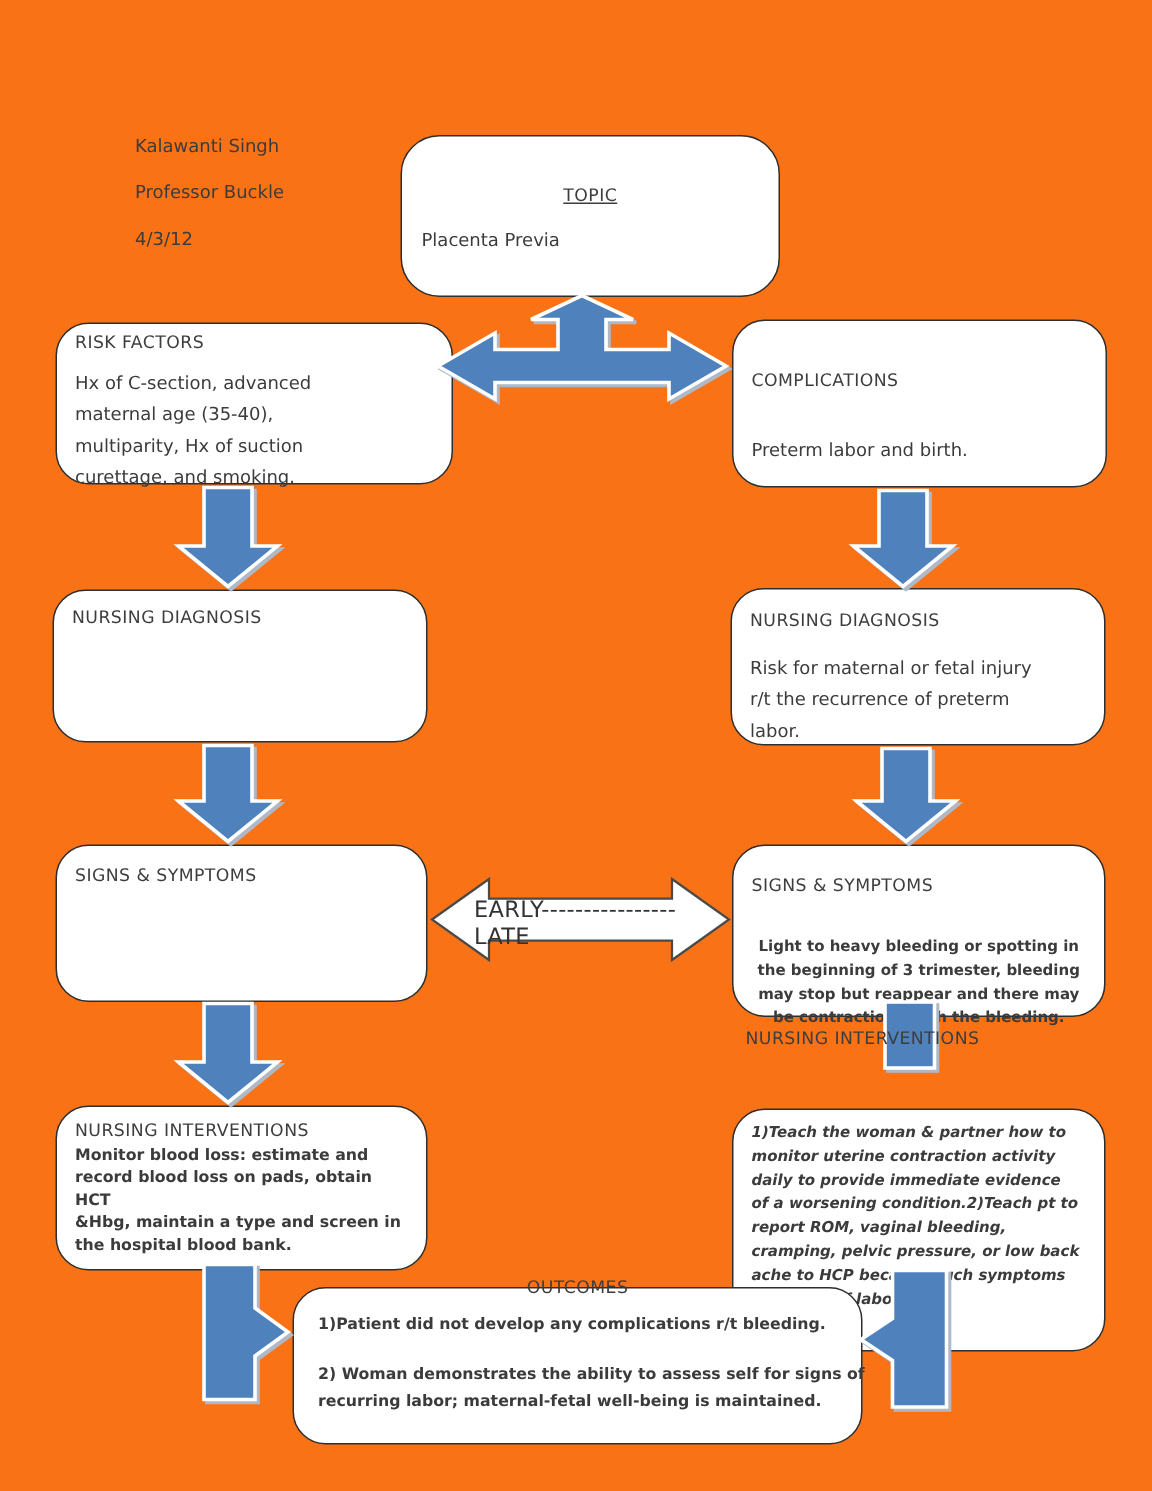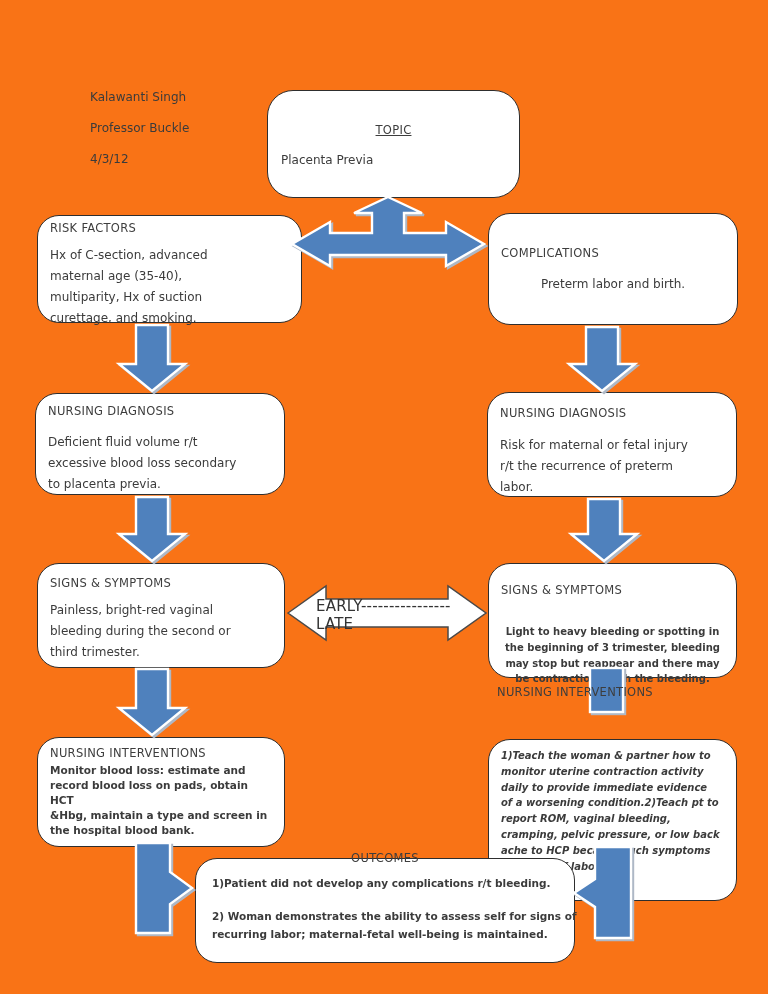--- a/index.html
+++ b/index.html
@@ -43,42 +43,36 @@
   <div class="box" style="left:37px;top:215px;width:265px;height:108px;padding:5px 12px;">
     <div class="box-title">RISK FACTORS</div>
     <div class="box-body body-lg" style="margin-top:10px;">Hx of C-section, advanced
 maternal age (35-40),
 multiparity, Hx of suction
 curettage, and smoking.</div>
   </div>
 
   <div class="box" style="left:488px;top:213px;width:250px;height:112px;padding:32px 12px 0;">
     <div class="box-title">COMPLICATIONS</div>
-    <div class="box-body body-lg" style="margin-top:14px;text-align:center;">Preterm labor and birth.</div>
+    <div class="box-body body-lg" style="margin-top:30px;">Preterm labor and birth.</div>
   </div>
 
   <div class="box" style="left:35px;top:393px;width:250px;height:102px;padding:10px 12px 0;">
     <div class="box-title">NURSING DIAGNOSIS</div>
-    <div class="box-body body-lg" style="margin-top:14px;">Deficient fluid volume r/t
-excessive blood loss secondary
-to placenta previa.</div>
   </div>
 
   <div class="box" style="left:487px;top:392px;width:250px;height:105px;padding:13px 12px 0;">
     <div class="box-title">NURSING DIAGNOSIS</div>
     <div class="box-body body-lg" style="margin-top:15px;">Risk for maternal or fetal injury
 r/t the recurrence of preterm
 labor.</div>
   </div>
 
   <div class="box" style="left:37px;top:563px;width:248px;height:105px;padding:12px 12px 0;">
     <div class="box-title">SIGNS &amp; SYMPTOMS</div>
-    <div class="box-body body-lg" style="margin-top:10px;">Painless, bright-red vaginal
-bleeding during the second or
-third trimester.</div>
   </div>
 
   <div class="box" style="left:488px;top:563px;width:249px;height:115px;padding:19px 12px 0;">
     <div class="box-title">SIGNS &amp; SYMPTOMS</div>
     <div class="box-body body-sm" style="margin-top:27px;text-align:center;">Light to heavy bleeding or spotting in
 the beginning of 3 trimester, bleeding
 may stop but reappear and there may
 be contractions with the bleeding.</div>
   </div>
 

